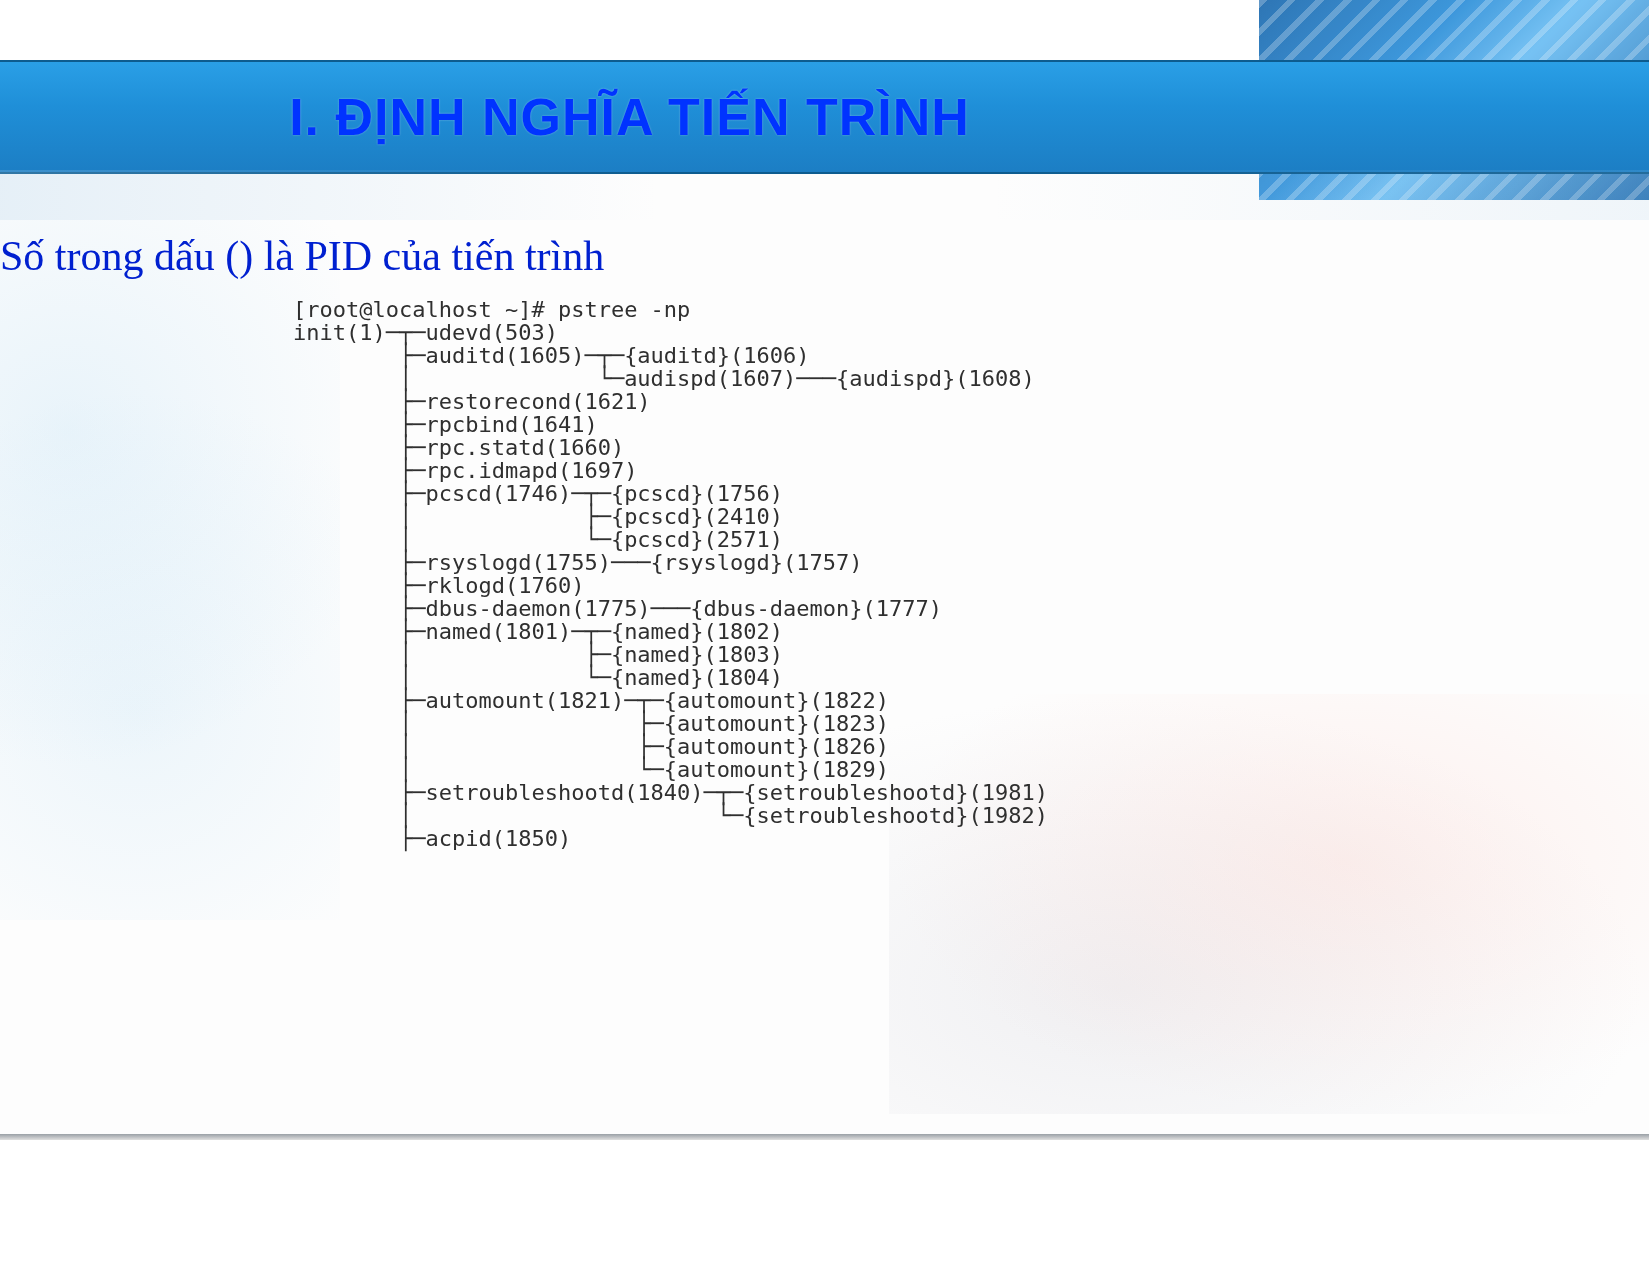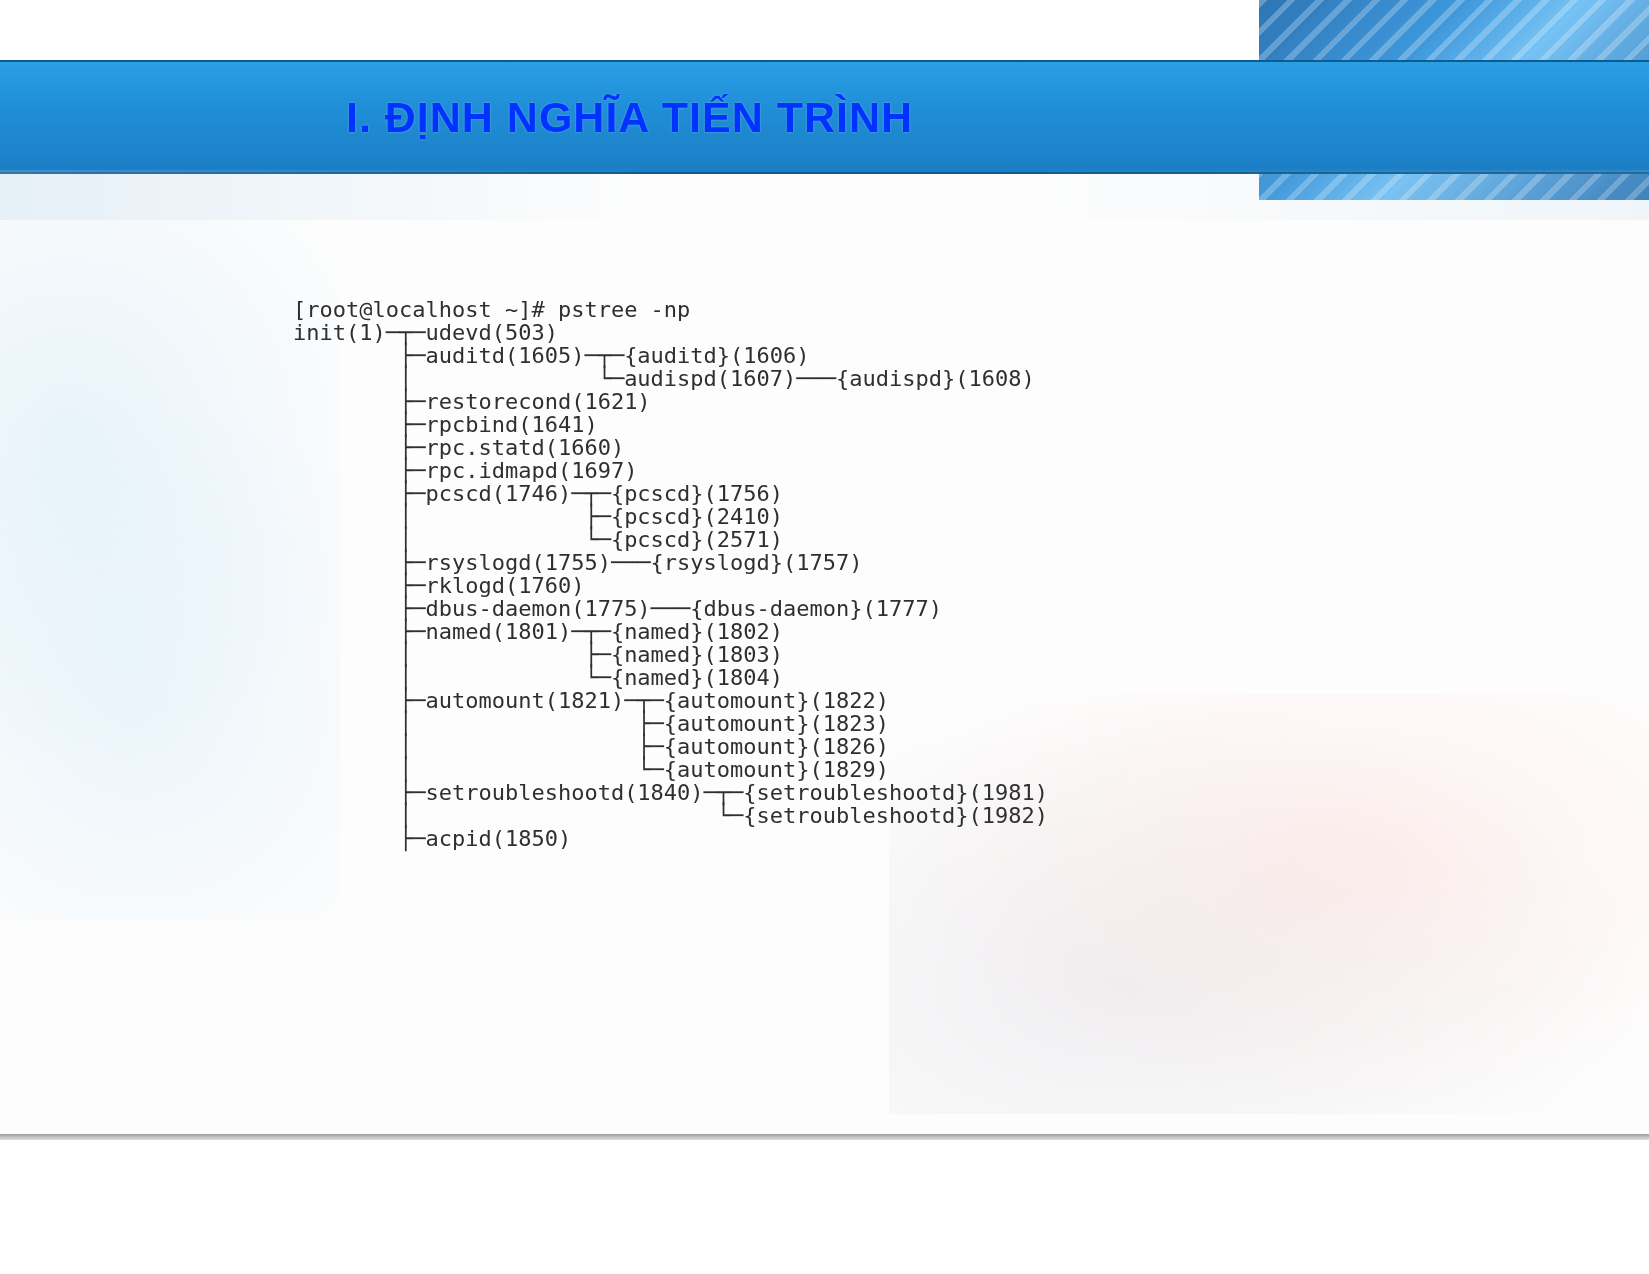--- a/index.html
+++ b/index.html
@@ -2,21 +2,21 @@
 <html><head>
 <meta charset="utf-8">
 <style>
   html,body{margin:0;padding:0;width:1649px;height:1274px;background:#fff;font-family:"Times New Roman",serif;overflow:hidden;}
   .slide{position:relative;width:1649px;height:1274px;background:#fdfdfd;}
   
   .top-bar{position:absolute;left:0;top:60px;width:1649px;height:110px;
     background:linear-gradient(#2a9fe6 0%,#1f8fd8 40%,#1c7ec4 100%);
     border-top:2px solid #0d5c8f;border-bottom:2px solid #0d5c8f;}
   .top-bar .title{position:absolute;left:0;right:390px;top:0;bottom:0;display:flex;align-items:center;justify-content:center;
-    color:#0033ff;font-weight:bold;font-size:43px;font-family:Arial,Helvetica,sans-serif;letter-spacing:1px;text-shadow:0 0 2px rgba(255,255,255,.4);}
+    color:#0033ff;font-weight:bold;font-size:52px;font-family:Arial,Helvetica,sans-serif;letter-spacing:1px;text-shadow:0 0 2px rgba(255,255,255,.4);}
   
   .band{position:absolute;left:0;top:170px;width:1649px;height:50px;
     background:linear-gradient(90deg,rgba(160,200,230,.25),rgba(250,250,250,0) 40%,rgba(250,250,250,0) 60%,rgba(160,200,230,.15));}
   
   .right-deco{position:absolute;right:0;top:0;width:390px;height:200px;
     background:linear-gradient(135deg,#0a5ea8 0%,#1c86d6 35%,#5fb8f2 55%,#0a5ea8 100%);
     opacity:.85;}
   .right-deco::before{content:"";position:absolute;inset:0;
     background:repeating-linear-gradient(135deg,rgba(255,255,255,.25) 0 6px,rgba(255,255,255,0) 6px 20px);}
   
@@ -50,20 +50,23 @@
   <div class="top-gap"></div>
   <div class="right-deco"></div>
   <div class="top-bar">
     <div class="title">I. ĐỊNH NGHĨA TIẾN TRÌNH</div>
   </div>
   <div class="band"></div>
 
   <div class="swirl"></div>
   <div class="kbd"></div>
 
+  <div class="subtitle">
+    <span>Số trong dấu () là PID của tiến trình</span>
+  </div>
 
   <div class="terminal">[root@localhost ~]# pstree -np
 init(1)─┬─udevd(503)
         ├─auditd(1605)─┬─{auditd}(1606)
         │              └─audispd(1607)───{audispd}(1608)
         ├─restorecond(1621)
         ├─rpcbind(1641)
         ├─rpc.statd(1660)
         ├─rpc.idmapd(1697)
         ├─pcscd(1746)─┬─{pcscd}(1756)

